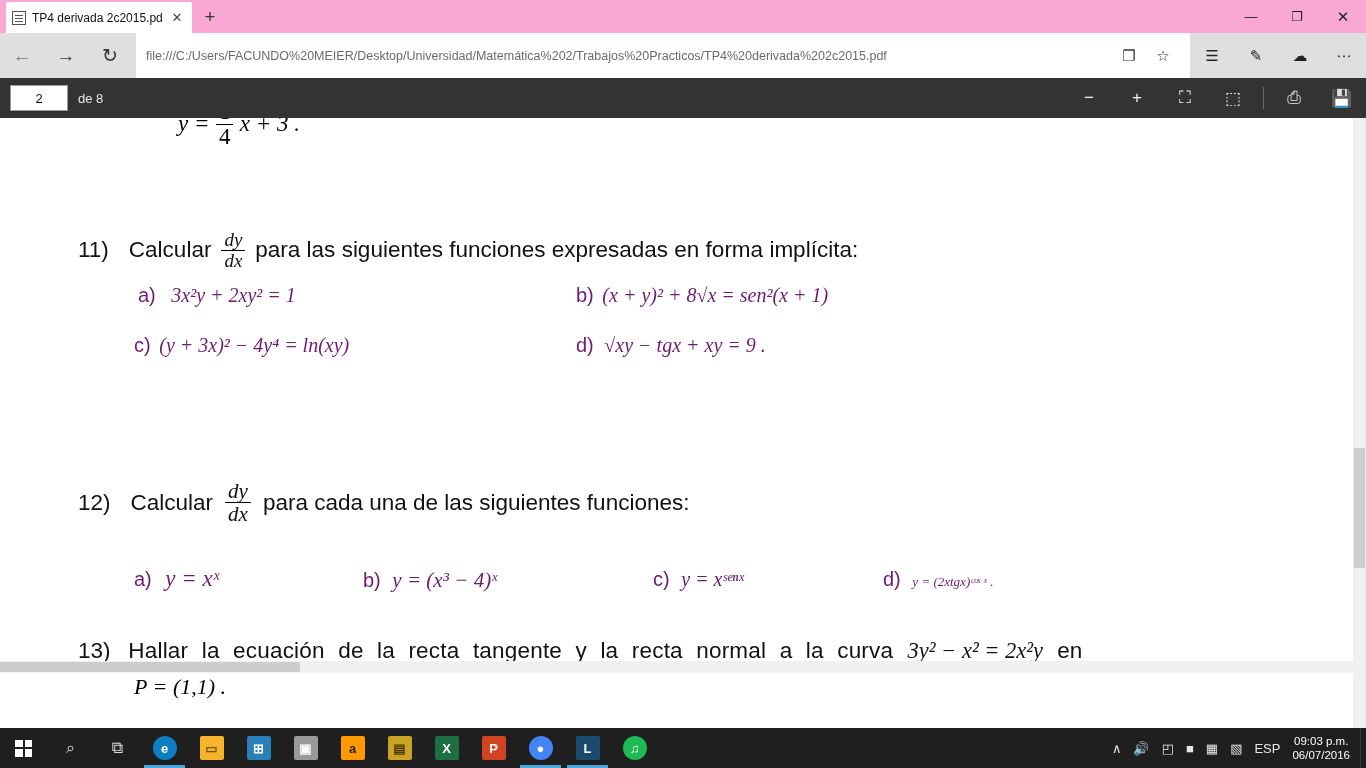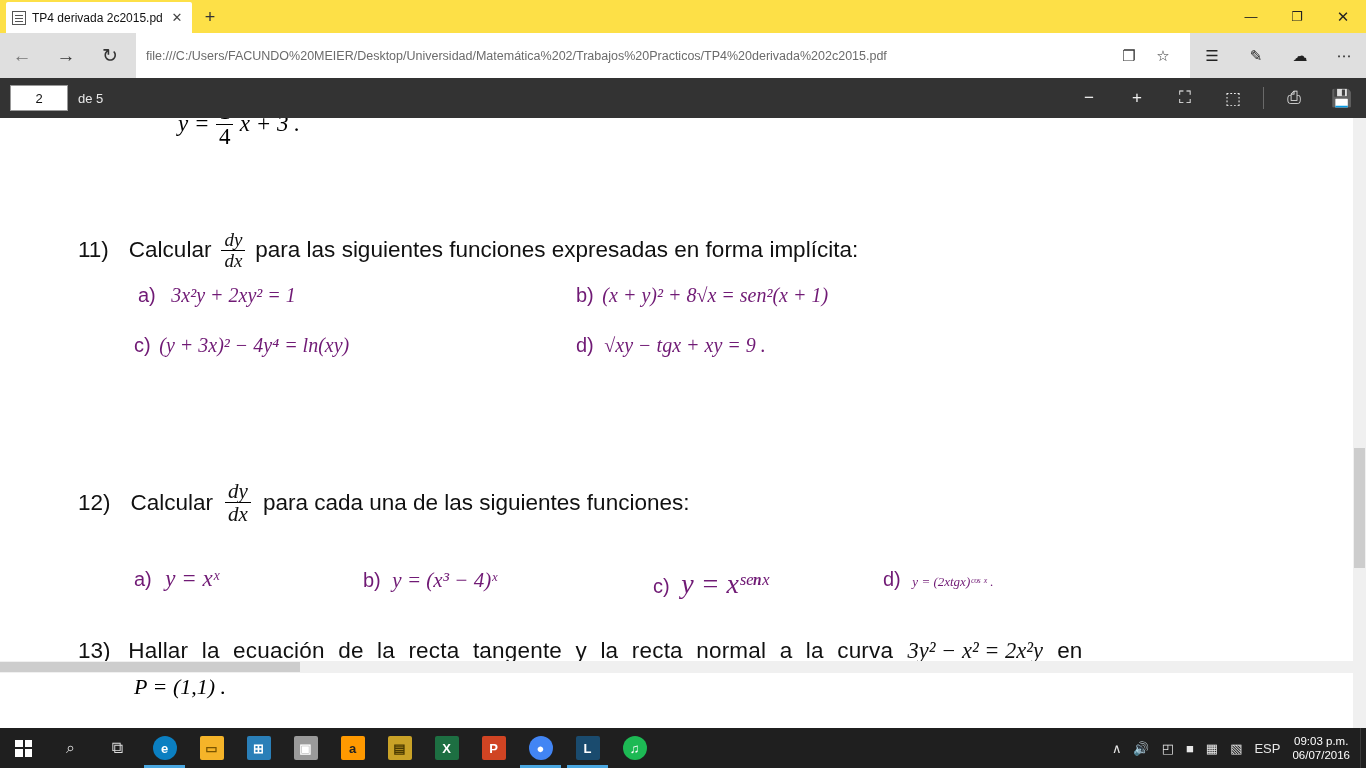--- a/index.html
+++ b/index.html
@@ -8,21 +8,21 @@
     width: 1366px; height: 768px;
     overflow: hidden;
     font-family: "Liberation Sans", sans-serif;
     background: #ffffff;
   }
   #app { position: relative; width: 1366px; height: 768px; }
 
   
   .titlebar {
     position: absolute; top: 0; left: 0; width: 1366px; height: 33px;
-    background: #fde047;
+    background: #f9a8d4;
     display: flex; align-items: flex-end;
   }
   .tab {
     margin-left: 6px; margin-bottom: 0;
     height: 31px; width: 186px;
     background: #ffffff;
     border-top-left-radius: 2px; border-top-right-radius: 2px;
     display: flex; align-items: center;
     padding: 0 6px;
     font-size: 12px; color: #111;
@@ -211,21 +211,21 @@
     <div class="right-icons">
       <div class="right-ico">☰</div>
       <div class="right-ico">✎</div>
       <div class="right-ico">☁</div>
       <div class="right-ico">⋯</div>
     </div>
   </div>
 
   <div class="pdfbar">
     <div class="pagebox">2</div>
-    <div class="pageof">de 5</div>
+    <div class="pageof">de 8</div>
     <div class="pdf-right">
       <div class="pdfbtn">−</div>
       <div class="pdfbtn">+</div>
       <div class="pdfbtn">⛶</div>
       <div class="pdfbtn">⬚</div>
       <div class="pdf-sep"></div>
       <div class="pdfbtn">⎙</div>
       <div class="pdfbtn">💾</div>
     </div>
   </div>
@@ -290,21 +290,21 @@
           <span class="math" style="margin-left:8px; font-size:23px;">y = xˣ</span>
         </div>
 
         <div class="items" style="left:285px; top:88px;">
           <span style="font-size:20px;">b)</span>
           <span class="math" style="margin-left:6px; font-size:21px;font-family:Liberation Serif, serif;">y = (x³ − 4)ˣ</span>
         </div>
 
         <div class="items" style="left:575px; top:88px;">
           <span style="font-size:20px;">c)</span>
-          <span class="math" style="margin-left:6px; font-size:28px;">y = xˢᵉⁿˣ</span>
+          <span class="math" style="margin-left:6px; font-size:20px;">y = xˢᵉⁿˣ</span>
         </div>
 
         <div class="items" style="left:805px; top:88px;">
           <span style="font-size:20px;">d)</span>
           <span class="math" style="margin-left:6px; font-size:13px;">y = (2xtgx)ᶜᵒˢ ˣ .</span>
         </div>
       </div>
 
       <div class="q13">
         <div class="body">

